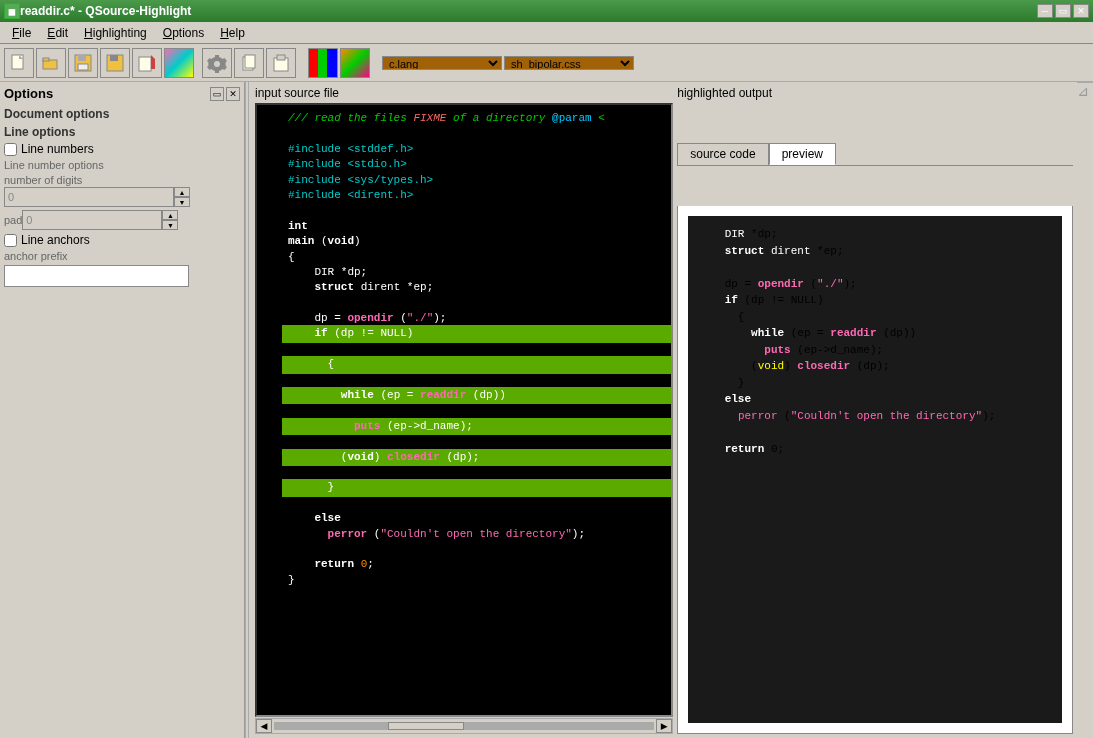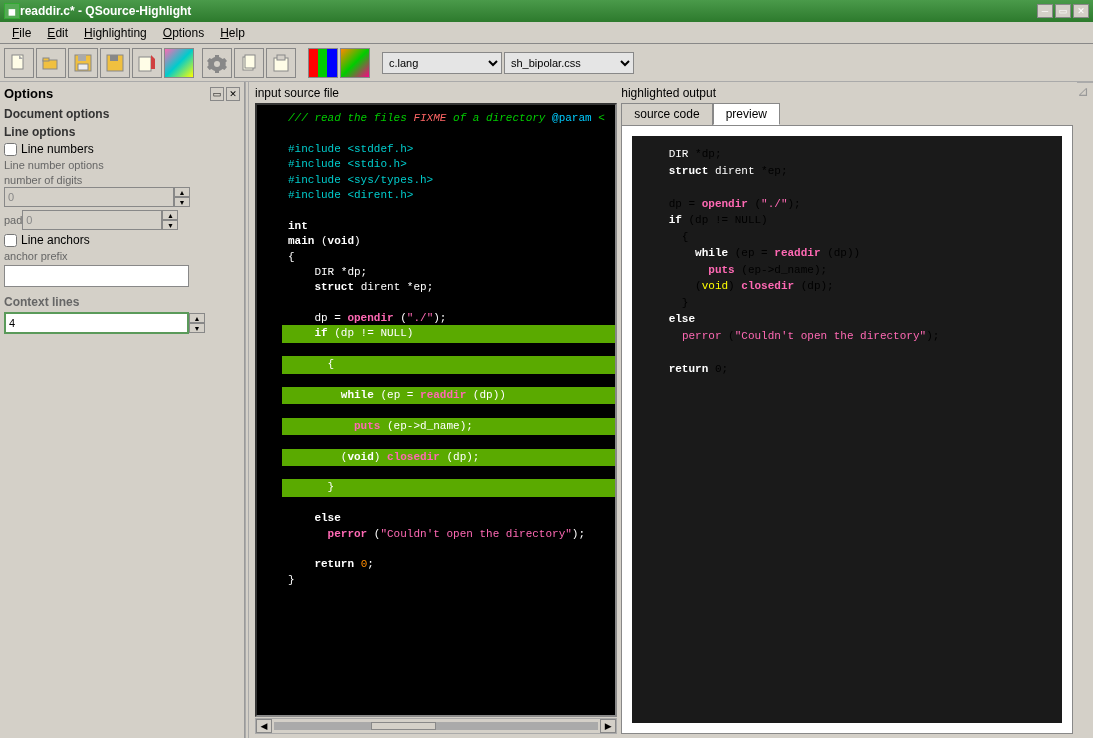--- a/index.html
+++ b/index.html
@@ -50,21 +50,21 @@
       border-bottom: 1px solid #aaa;
     }
     .tb-btn {
       width: 30px; height: 30px; background: #d4d0c8;
       border: 1px solid #888; cursor: pointer;
       display: flex; align-items: center; justify-content: center;
       font-size: 14px;
     }
     .tb-sep { width: 4px; height: 30px; }
     .tb-combo {
-      height: 22px; border: 1px solid #888; background: #e5e5e5;
+      height: 14px; border: 1px solid #888; background: #a16207;
       padding: 0 2px; font-size: 11px;
     }
 
     
     #main {
       display: flex;
       height: calc(738px - 22px - 22px - 38px);
     }
 
     
@@ -142,23 +142,24 @@
       font-family: 'Courier New', monospace;
       font-size: 11px;
       color: #ffffff;
       padding: 6px;
       line-height: 1.4;
       white-space: pre;
     }
 
     
     #output-panel {
-      width: 452px;
+      width: 396px;
       display: flex;
       flex-direction: column;
+      gap: 40px;
     }
     #output-panel .panel-label { font-size: 12px; margin-bottom: 3px; }
 
     #output-tabs {
       display: flex;
       border-bottom: 1px solid #888;
       margin-bottom: 0;
     }
     .out-tab {
       padding: 3px 12px;
@@ -372,30 +373,20 @@
     <div class="checkbox-row">
       <input type="checkbox" id="chk-anchors" style="">
       <label for="chk-anchors">Line anchors</label>
     </div>
 
     <div class="form-row">
       <label class="disabled-label">anchor prefix</label>
       <input type="text" class="text-input" value="" style="width: 185px; height: 22px; border: 1px solid rgb(136, 136, 136); background: white; margin-top: 2px;">
     </div>
 
-    <div class="form-row" style="margin-top:8px;">
-      <label style="font-size:12px; font-weight:bold;">Context lines</label>
-      <div class="context-input" style="margin-top:3px;">
-        <input type="text" style="width: 185px; height: 22px; border: 2px solid rgb(90, 154, 90); background: white; padding: 0px 3px; font-size: 11px;" value="4">
-        <div class="spin-btns">
-          <div class="spin-btn">▲</div>
-          <div class="spin-btn">▼</div>
-        </div>
-      </div>
-    </div>
   </div>
 
   <div class="resize-handle"></div>
 
   <div id="right-area">
     <div id="content-panels">
 
       <div id="input-panel">
         <div class="panel-label">input source file</div>
         <div id="input-editor" style="flex:1; background:#000; border:2px inset #888; overflow:hidden; min-height:530px;padding-left:25px;">

